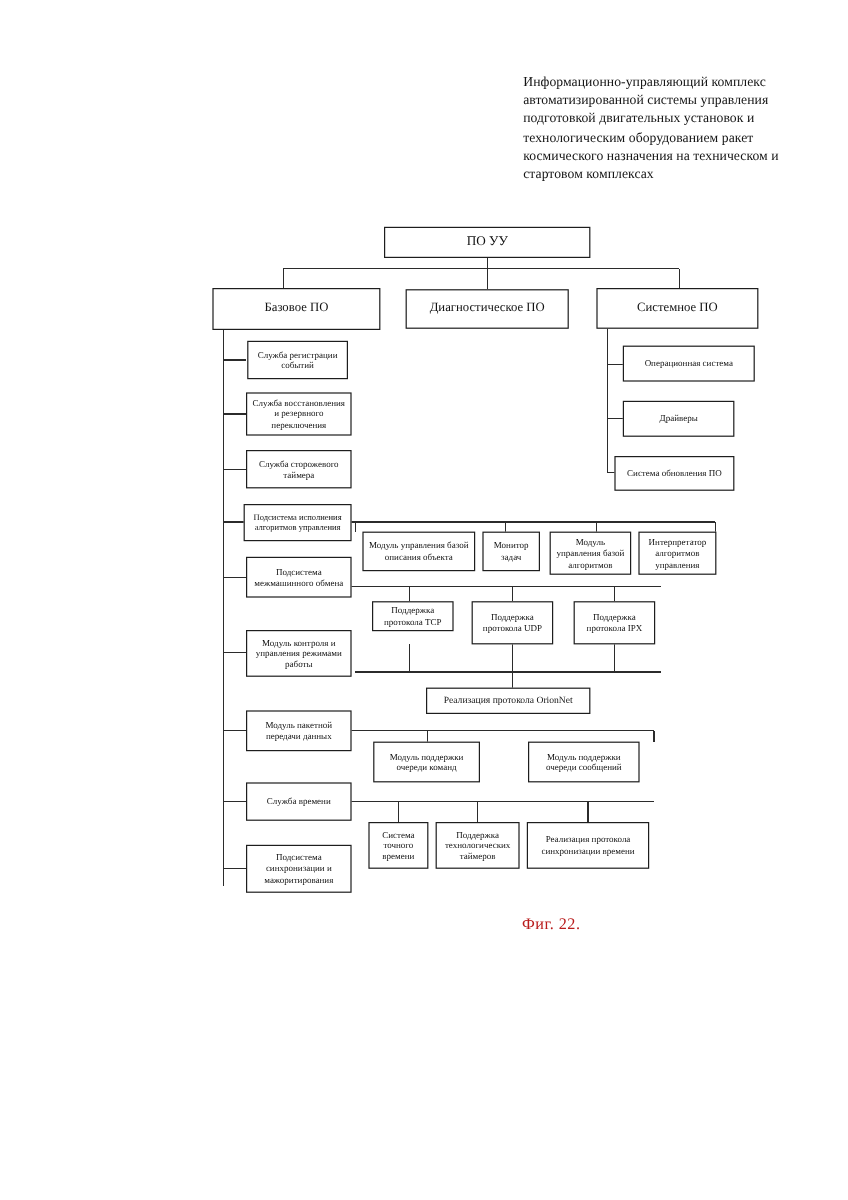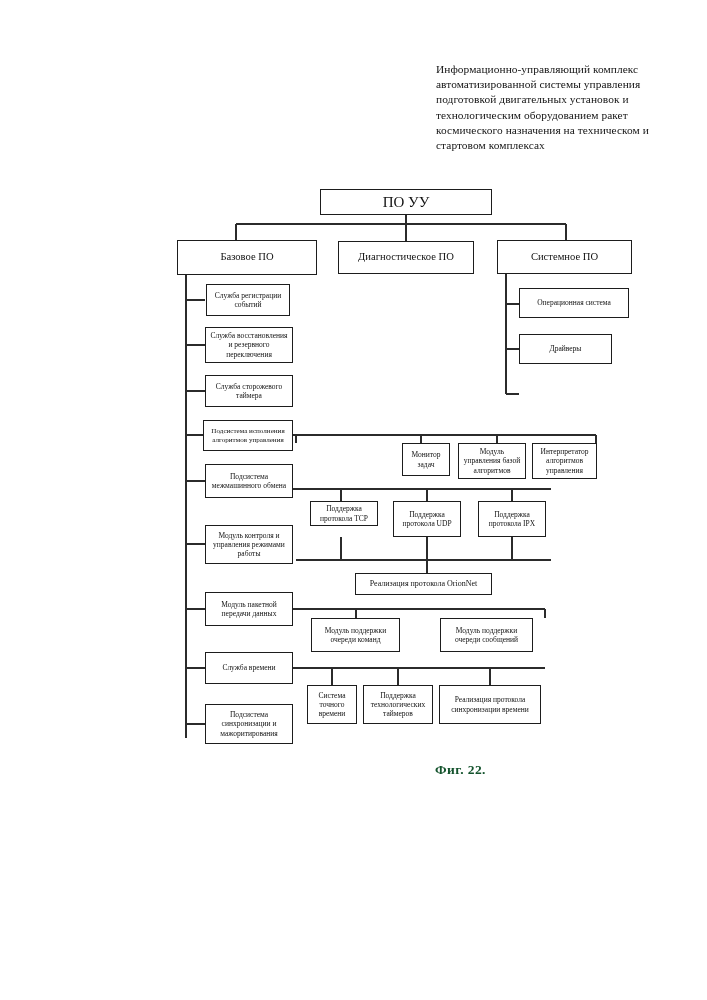--- a/index.html
+++ b/index.html
@@ -33,23 +33,22 @@
     color: #141414;
   }
   #header-text span { display: block; white-space: nowrap; }
 
   
   #figure-caption {
     position: absolute;
     left: 435px;
     top: 762px;
     font-size: 13.5px;
-    color: #14532d;
+    color: #b91c1c;
     letter-spacing: 0.4px;
-    font-weight: bold;
   }
 
   
   #diagram {
     position: absolute;
     left: 0;
     top: 0;
     width: 707px;
     height: 1000px;
   }
@@ -67,21 +66,21 @@
     text-align: center;
     padding: 1px 3px;
     color: #121212;
     z-index: 5;
   }
   .node .lbl {
     display: block;
     width: 100%;
     line-height: 1.22;
   }
-  .t-root   { font-size: 15px; }
+  .t-root   { font-size: 11px; }
   .t-level1 { font-size: 10.6px; }
   .t-small  { font-size: 7.5px; }
   .t-tiny   { font-size: 7.1px; }
   .t-mid    { font-size: 8.0px; }
 </style>
 </head>
 <body>
 
 <div id="page">
 
@@ -192,21 +191,27 @@
   <div class="node t-small" style="left:205px; top:704px; width:88px; height:40px;">
     <span class="lbl">Подсистема синхронизации и мажоритирования</span>
   </div>
 
   <div class="node t-small" style="left:519px; top:288px; width:110px; height:30px;">
     <span class="lbl">Операционная система</span>
   </div>
   <div class="node t-small" style="left:519px; top:334px; width:93px; height:30px;">
     <span class="lbl">Драйверы</span>
   </div>
-
+  <div class="node t-small" style="left:512px; top:380px; width:100px; height:29px;">
+    <span class="lbl">Система обновления ПО</span>
+  </div>
+
+  <div class="node t-small" style="left:302px; top:443px; width:94px; height:33px;">
+    <span class="lbl">Модуль управления базой описания объекта</span>
+  </div>
   <div class="node t-small" style="left:402px; top:443px; width:48px; height:33px;">
     <span class="lbl">Монитор задач</span>
   </div>
   <div class="node t-small" style="left:458px; top:443px; width:68px; height:36px;">
     <span class="lbl">Модуль управления базой алгоритмов</span>
   </div>
   <div class="node t-small" style="left:532px; top:443px; width:65px; height:36px;">
     <span class="lbl">Интерпретатор алгоритмов управления</span>
   </div>
 

